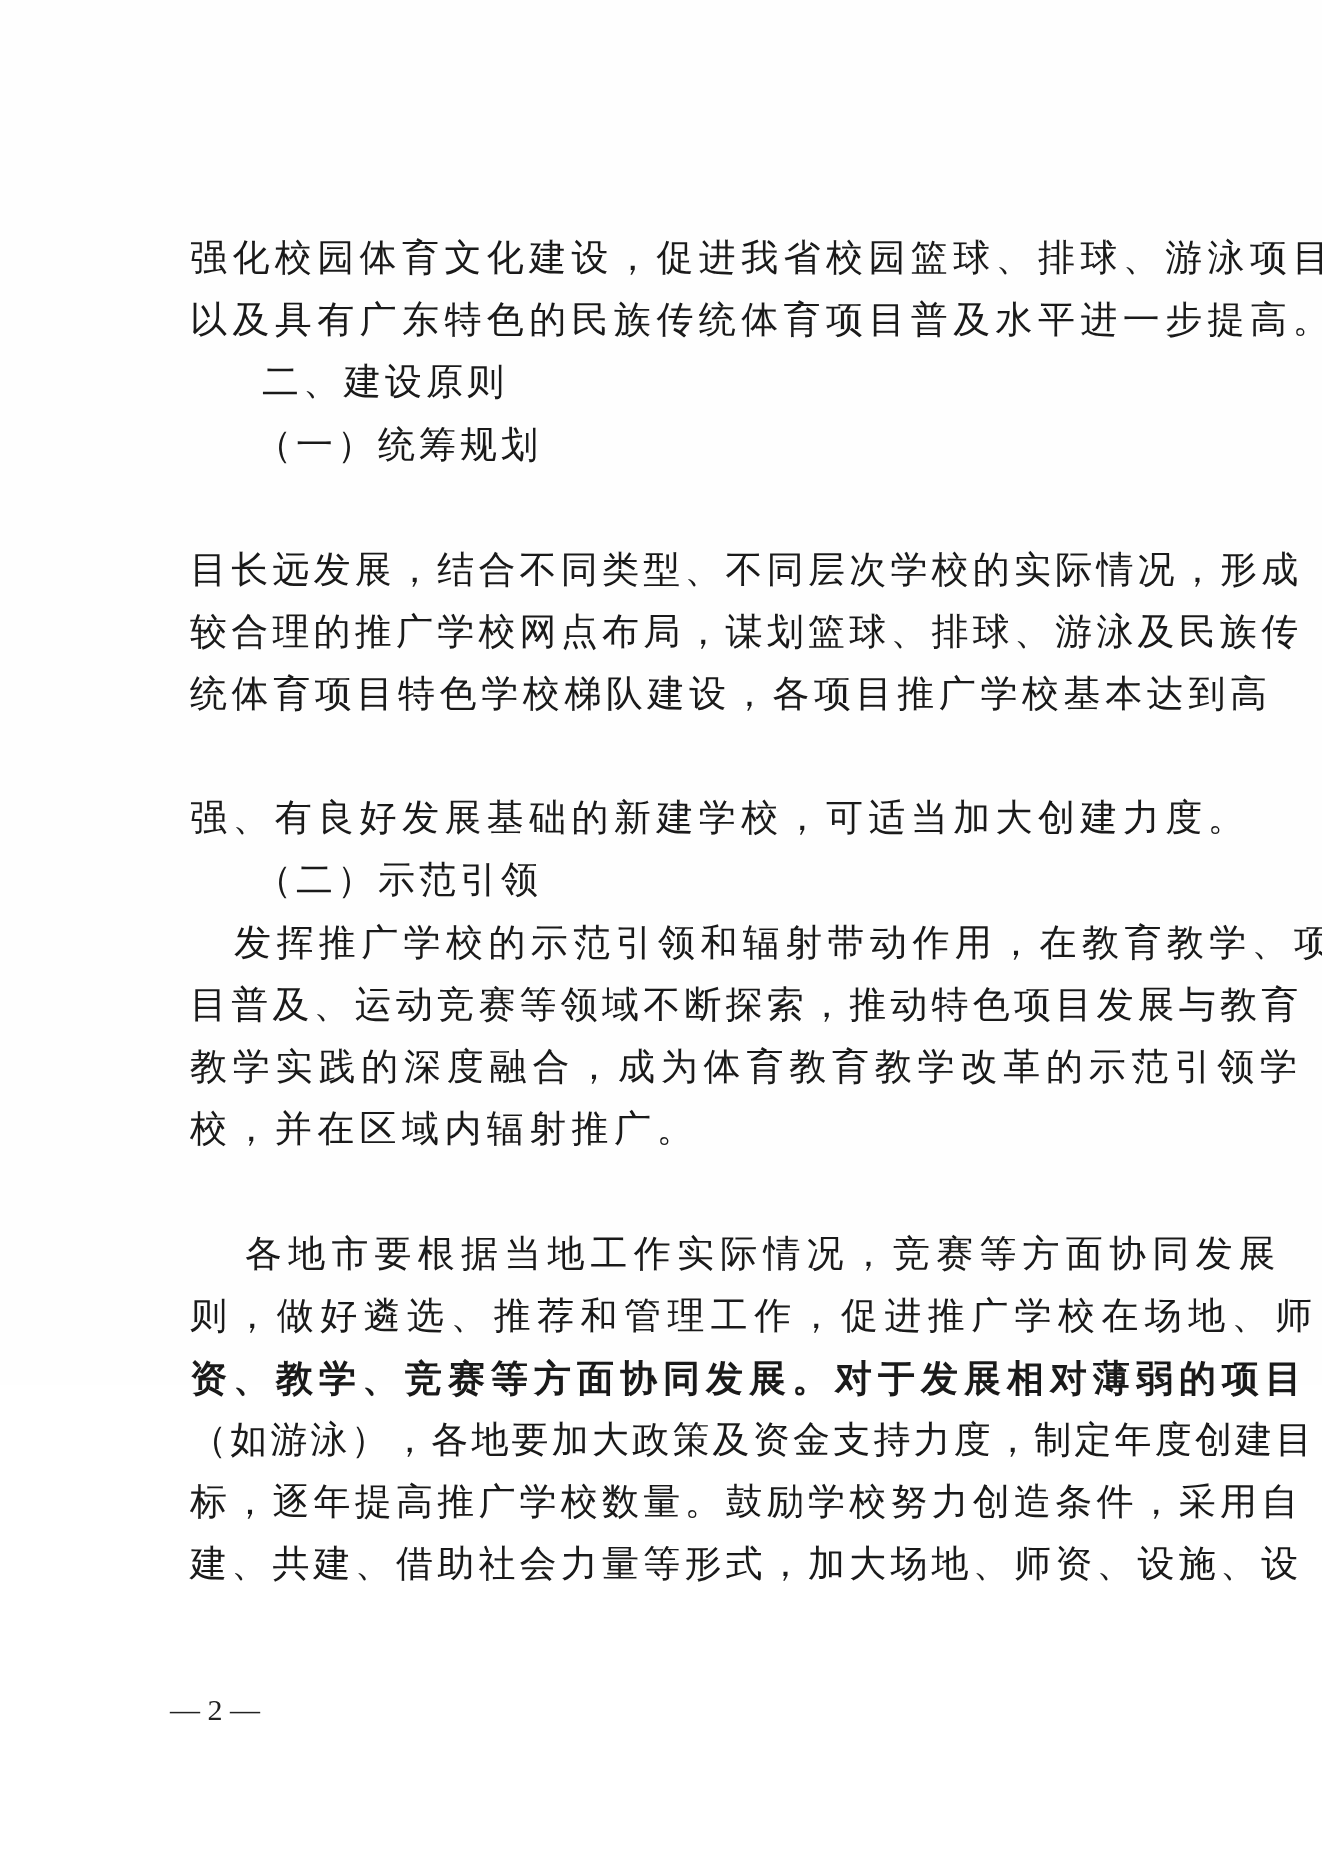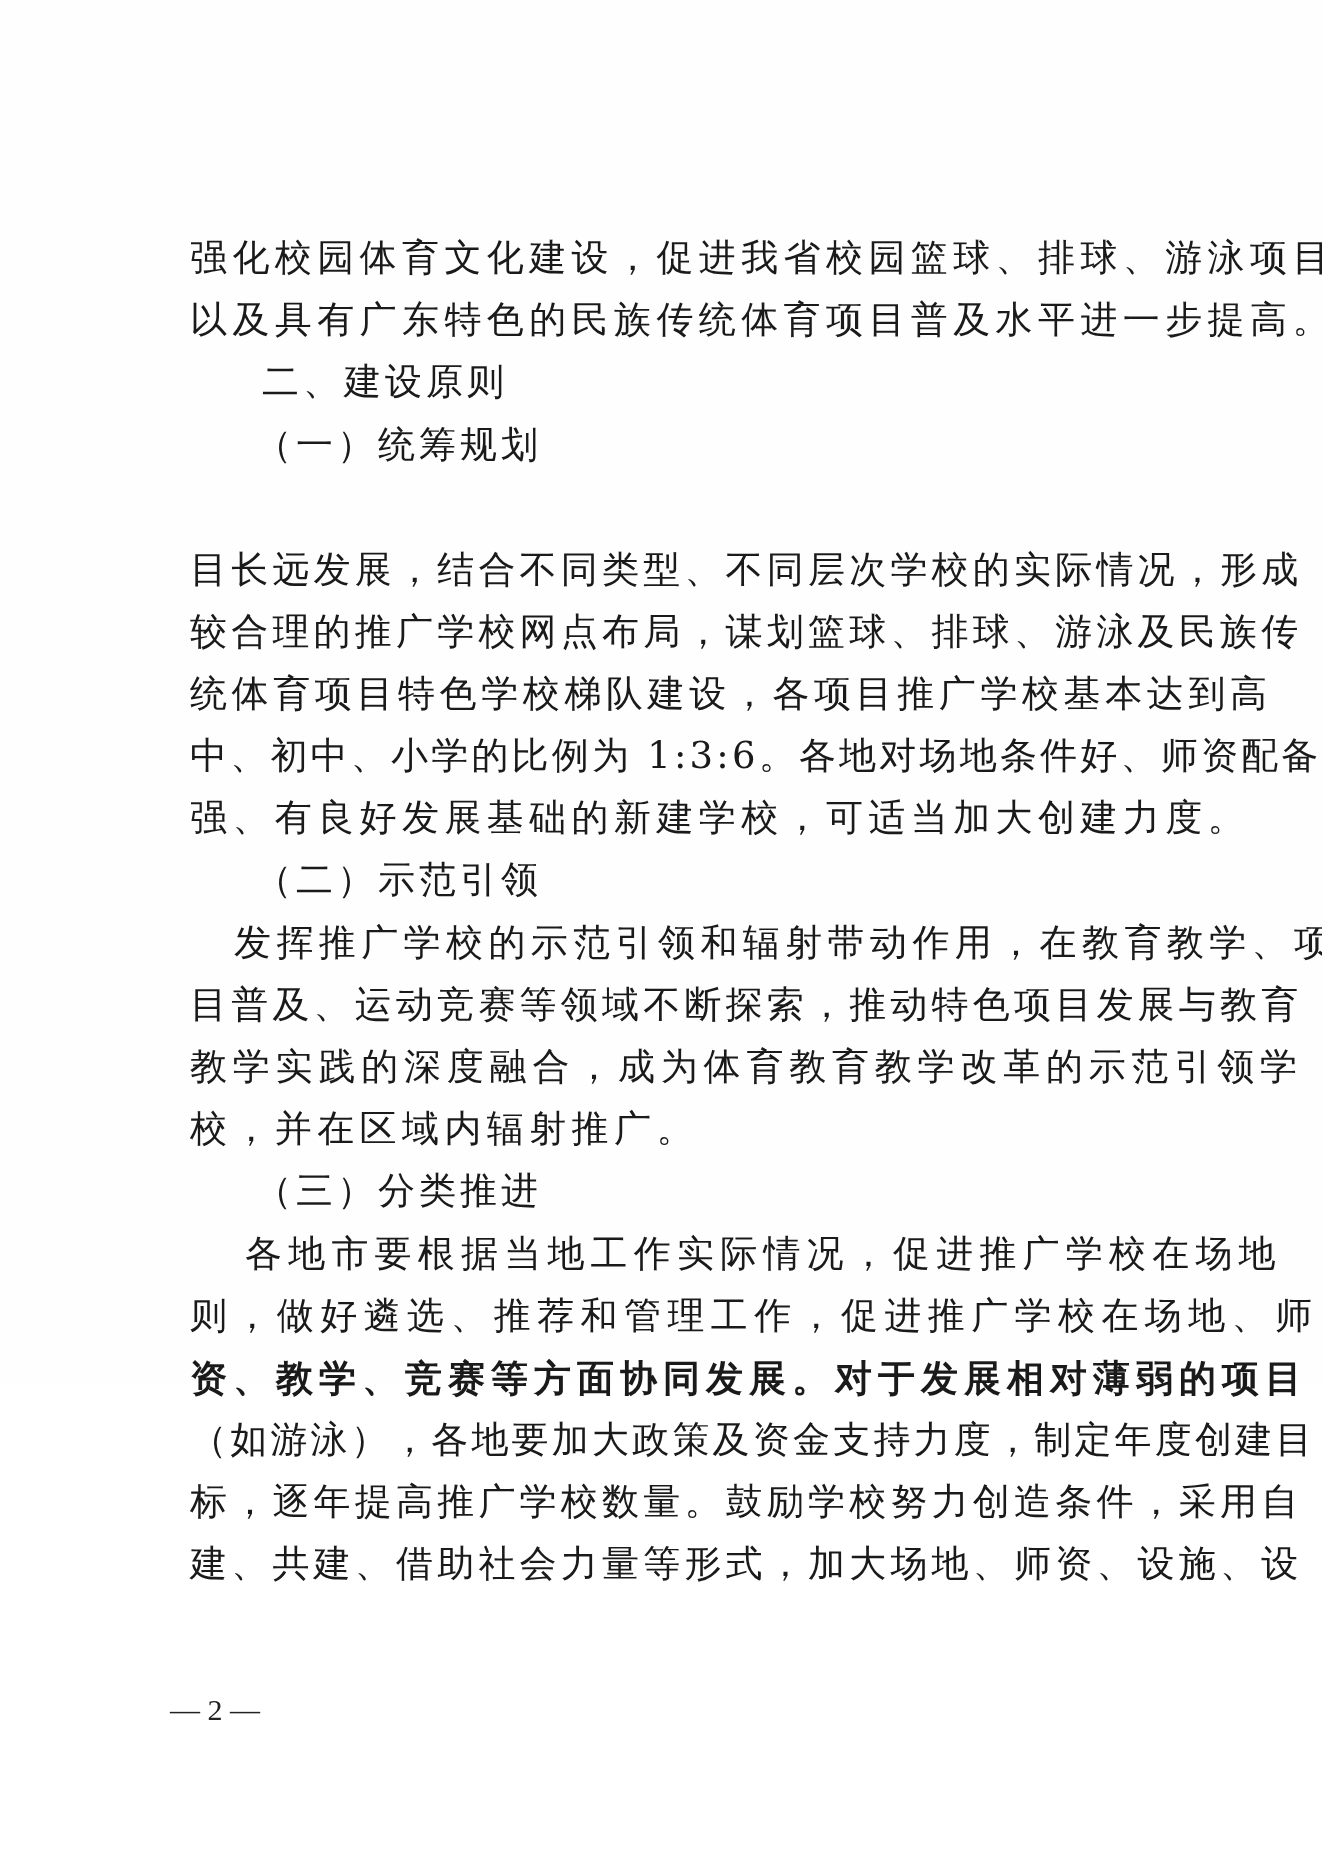--- a/index.html
+++ b/index.html
@@ -57,31 +57,29 @@
 
   <div class="line" style="top:227px;">强化校园体育文化建设，促进我省校园篮球、排球、游泳项目</div>
   <div class="line" style="top:289px;">以及具有广东特色的民族传统体育项目普及水平进一步提高。</div>
 
   <div class="line sub" style="top:414px; left:255px;">（一）统筹规划</div>
 
   <div class="line heading" style="top:351px; left:262px;">二、建设原则</div>
   <div class="line" style="top:539px; letter-spacing:4.2px;">目长远发展，结合不同类型、不同层次学校的实际情况，形成</div>
   <div class="line" style="top:601px; letter-spacing:4.2px;">较合理的推广学校网点布局，谋划篮球、排球、游泳及民族传</div>
   <div class="line" style="top:663px; letter-spacing:4.6px;">统体育项目特色学校梯队建设，各项目推广学校基本达到高</div>
-  <div class="line" style="top:725px; letter-spacing:3.2px;">中、初中、小学的比例为 1:3:6。各地对场地条件好、师资配备</div>
   <div class="line" style="top:787px;">强、有良好发展基础的新建学校，可适当加大创建力度。</div>
 
   <div class="line sub" style="top:849px; left:255px;">（二）示范引领</div>
   <div class="line" style="top:912px; left:234px; width:916px;">发挥推广学校的示范引领和辐射带动作用，在教育教学、项</div>
   <div class="line" style="top:974px; letter-spacing:4.2px;">目普及、运动竞赛等领域不断探索，推动特色项目发展与教育</div>
   <div class="line" style="top:1036px; letter-spacing:5.8px;">教学实践的深度融合，成为体育教育教学改革的示范引领学</div>
   <div class="line" style="top:1098px;">校，并在区域内辐射推广。</div>
 
-  <div class="line sub" style="top:1160px; left:255px;">（三）分类推进</div>
-  <div class="line" style="top:1223px; left:245px; width:905px; letter-spacing:6.2px;">各地市要根据当地工作实际情况，促进推广学校在场地</div>
+  <div class="line" style="top:1223px; left:245px; width:905px; letter-spacing:6.2px;">各地市要根据当地工作实际情况，竞赛等方面协同发展</div>
   <div class="line" style="top:1285px; letter-spacing:6.4px;">则，做好遴选、推荐和管理工作，促进推广学校在场地、师</div>
   <div class="line" style="top:1347px; letter-spacing:6.0px;font-weight:bold;">资、教学、竞赛等方面协同发展。对于发展相对薄弱的项目</div>
   <div class="line" style="top:1409px; letter-spacing:3.2px;text-align:right;">（如游泳），各地要加大政策及资金支持力度，制定年度创建目</div>
   <div class="line" style="top:1471px; letter-spacing:4.2px;">标，逐年提高推广学校数量。鼓励学校努力创造条件，采用自</div>
   <div class="line" style="top:1533px; letter-spacing:4.2px;">建、共建、借助社会力量等形式，加大场地、师资、设施、设</div>
 
   <div class="page-number">— 2 —</div>
 </div>
 
 </body></html>

